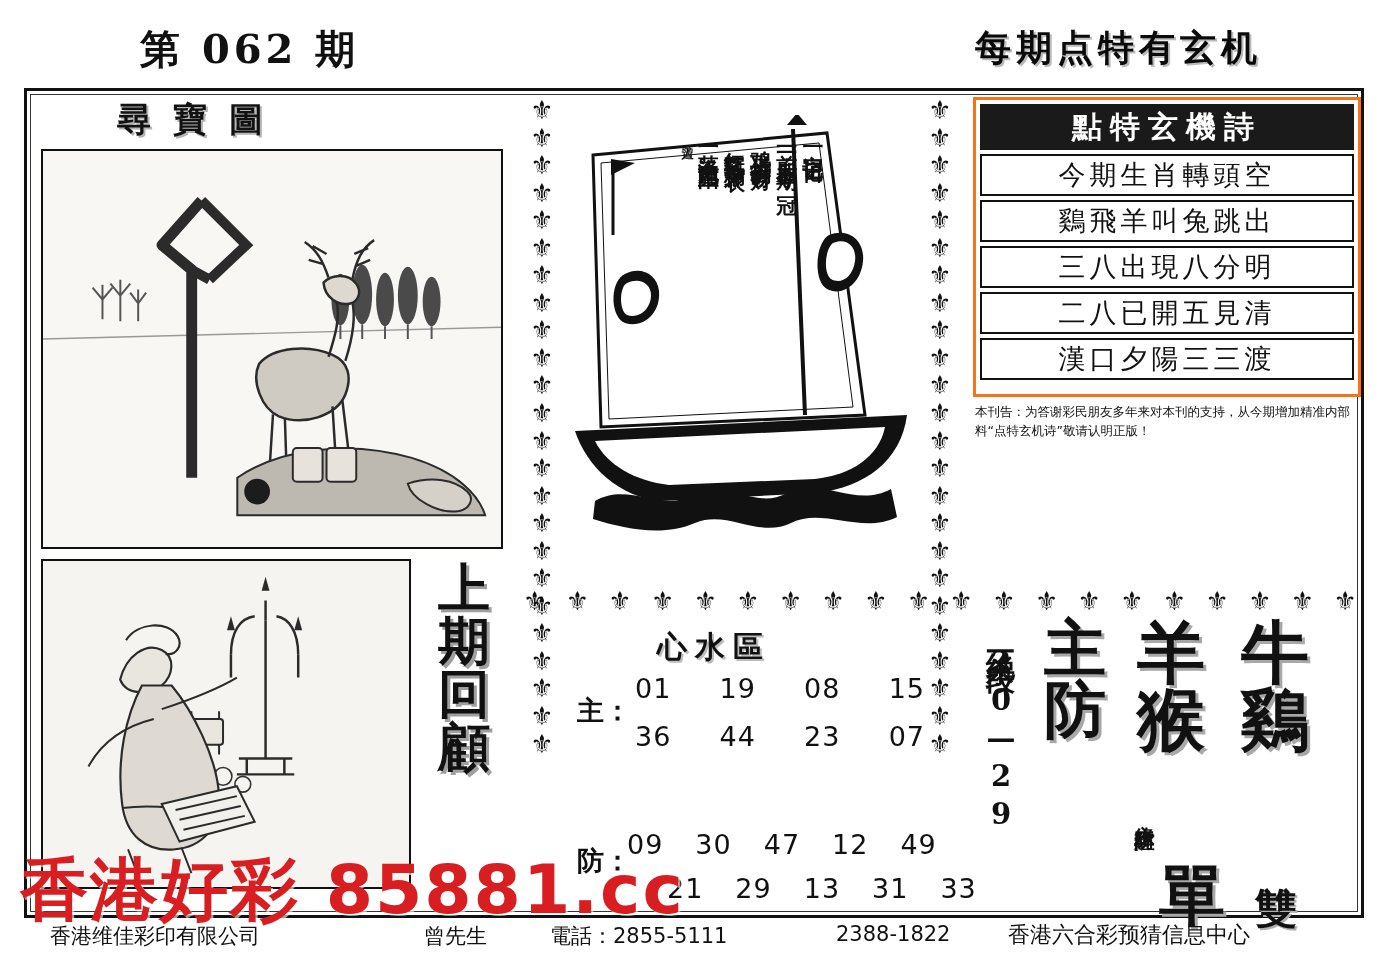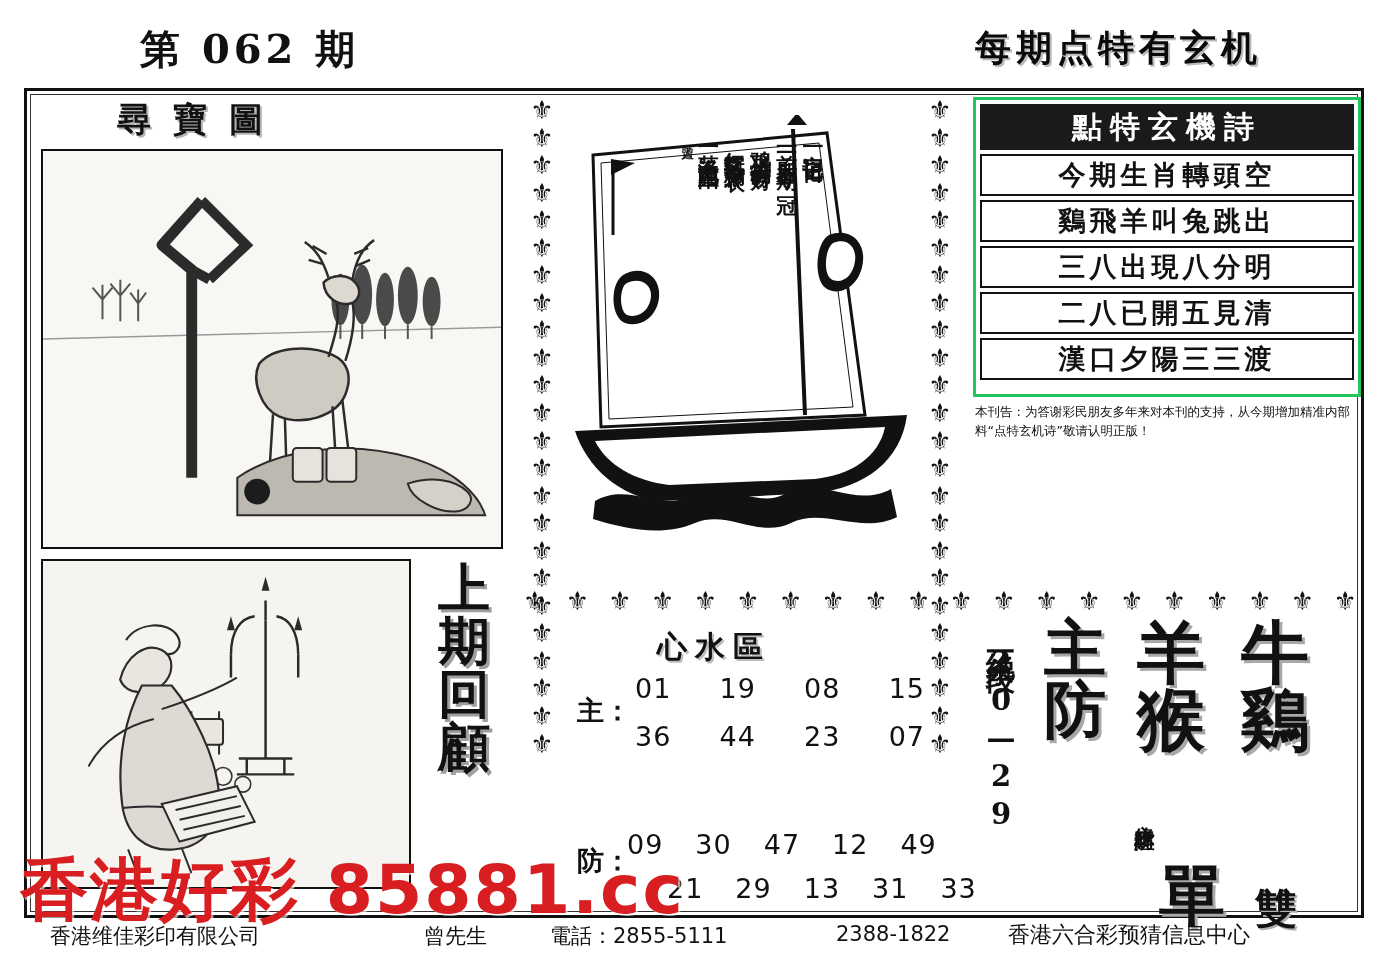--- a/index.html
+++ b/index.html
@@ -134,31 +134,31 @@
     display:flex; justify-content:space-between;
     font-family:"DejaVu Sans", sans-serif; font-size:27px; color:#111;
     letter-spacing:1px;
     gap:32px;
   }
 
   
   .right-col { position:absolute; left:936px; top:0; width:398px; height:824px; }
   .poem-box {
     position:absolute; left:10px; top:6px; width:388px; height:300px;
-    border:3px solid #22c55e; background:#fff;
+    border:3px solid #f97316; background:#fff;
   }
   .poem-head {
     height:46px; background:#1a1a1a; color:#fff; margin:4px;
     display:flex; align-items:center; justify-content:center;
     font-family:"DejaVu Serif", serif; font-size:30px; font-weight:bold; letter-spacing:8px;
   }
   .poem-line {
     margin:4px; height:42px; border:2px solid #111;
     display:flex; align-items:center; justify-content:center;
-    font-family:"DejaVu Serif", serif; font-size:27px; font-weight:bold;
+    font-family:"DejaVu Serif", serif; font-size:27px; font-weight:normal;
     letter-spacing:4px; color:#111;
   }
   .poem-note {
     position:absolute; left:12px; top:312px; width:392px;
     font-family:"DejaVu Sans", sans-serif; font-size:12.5px; color:#111;
     line-height:1.5;
   }
 
   
   .kill {

